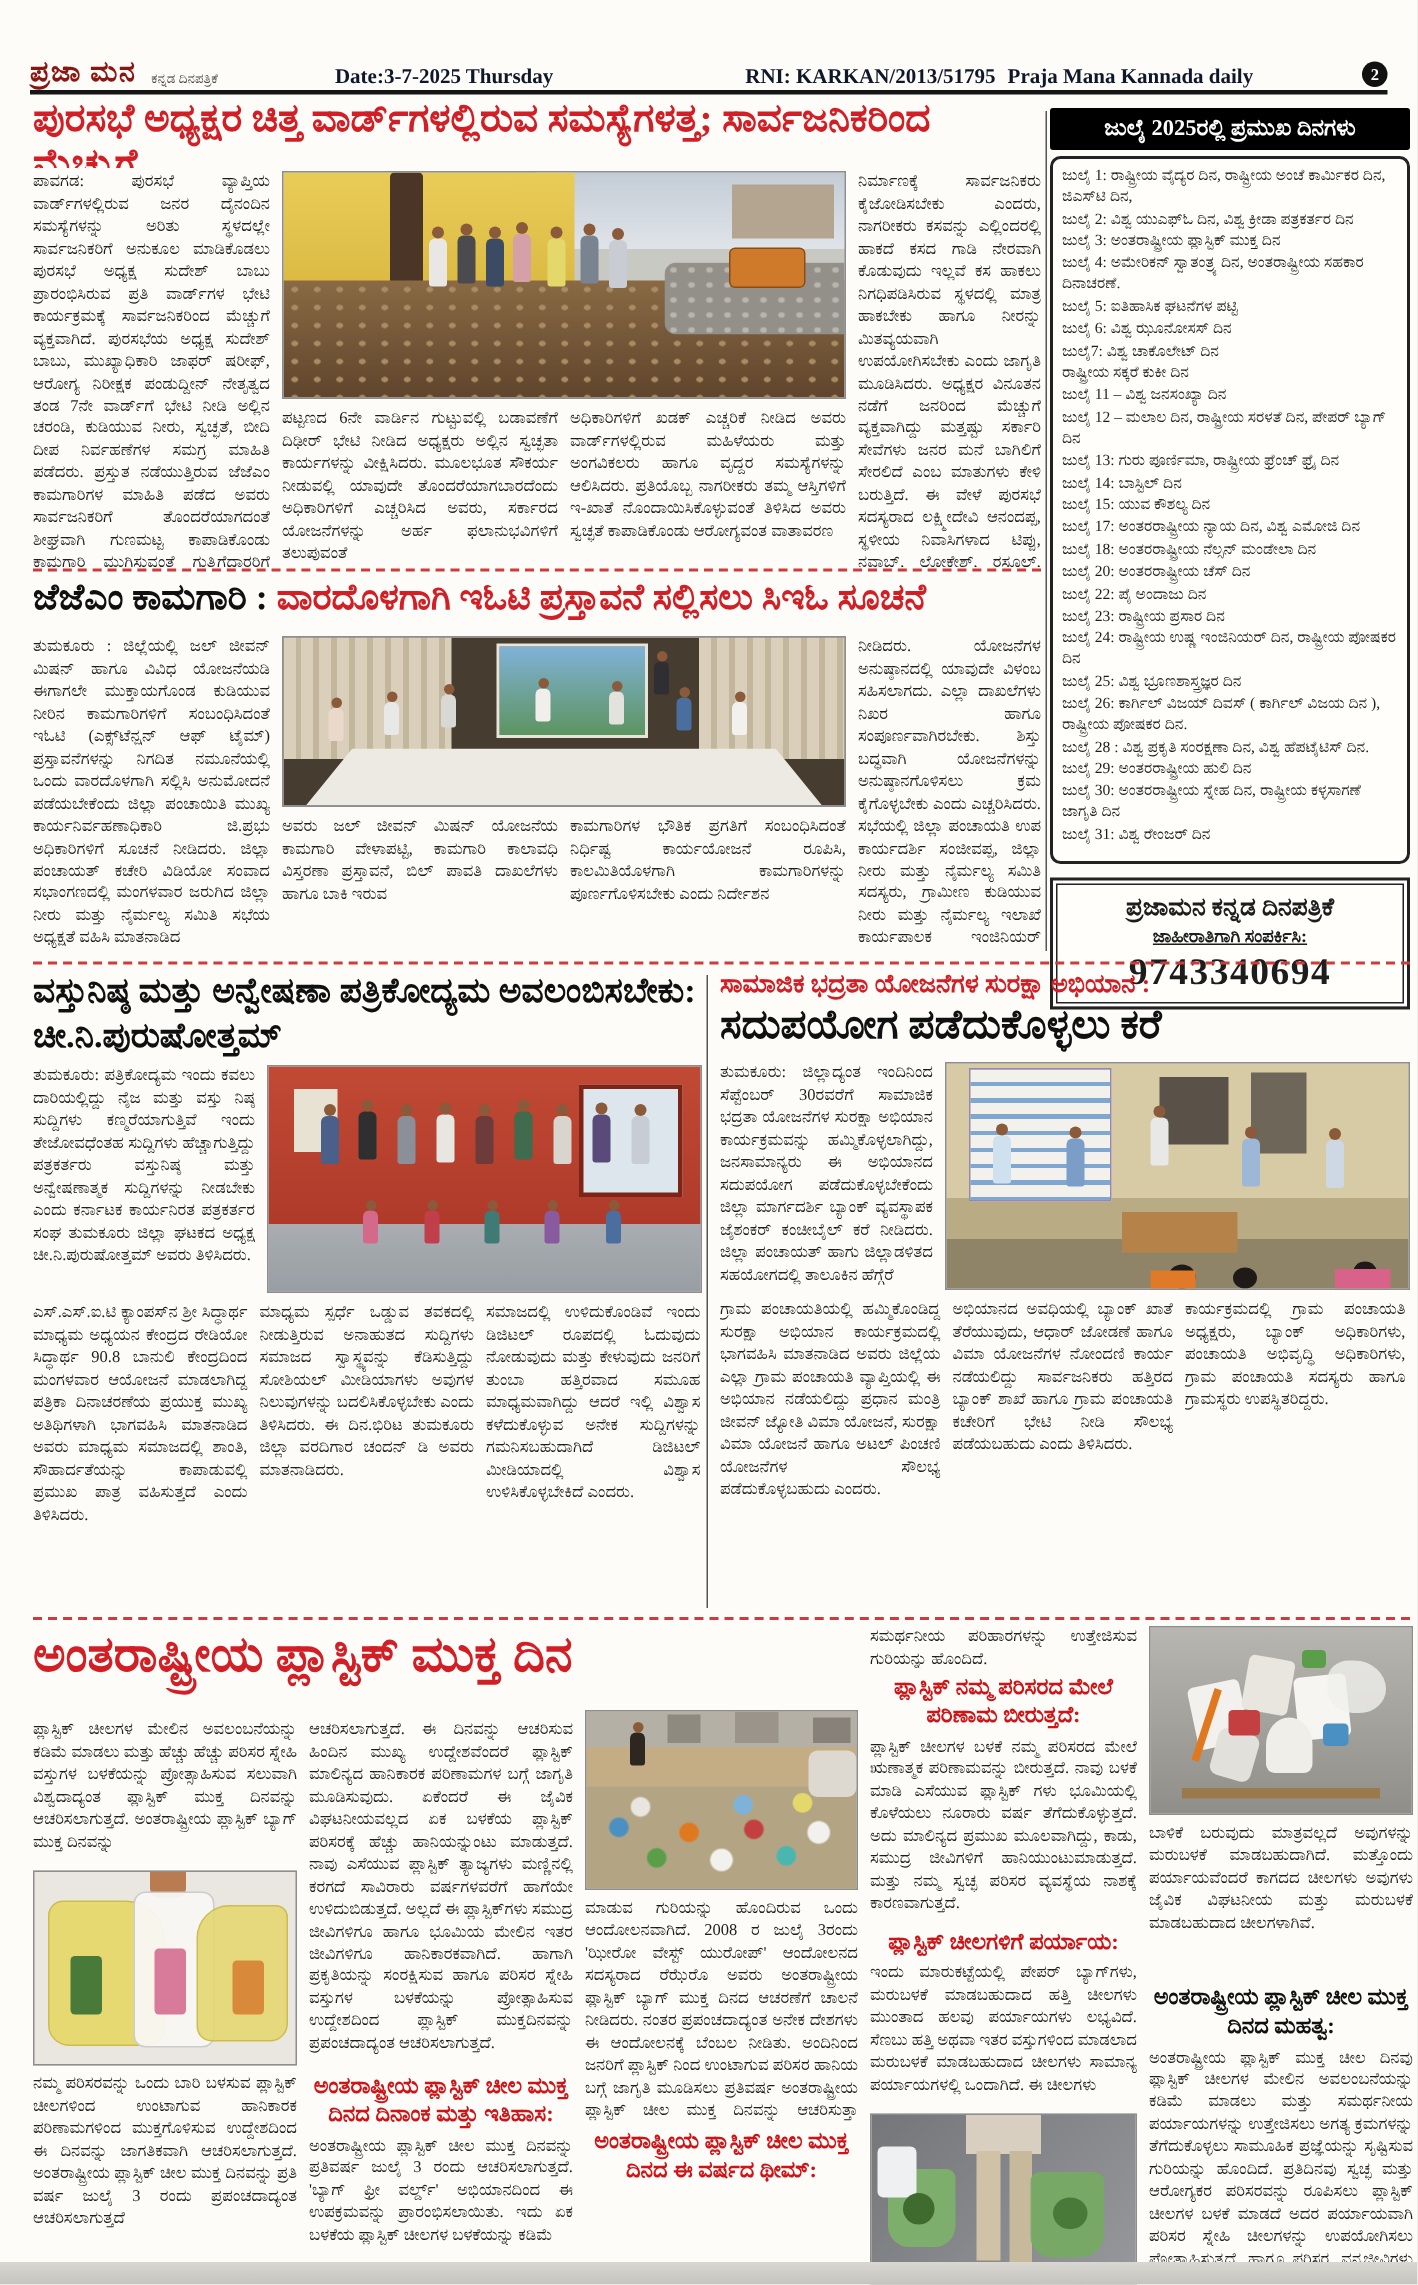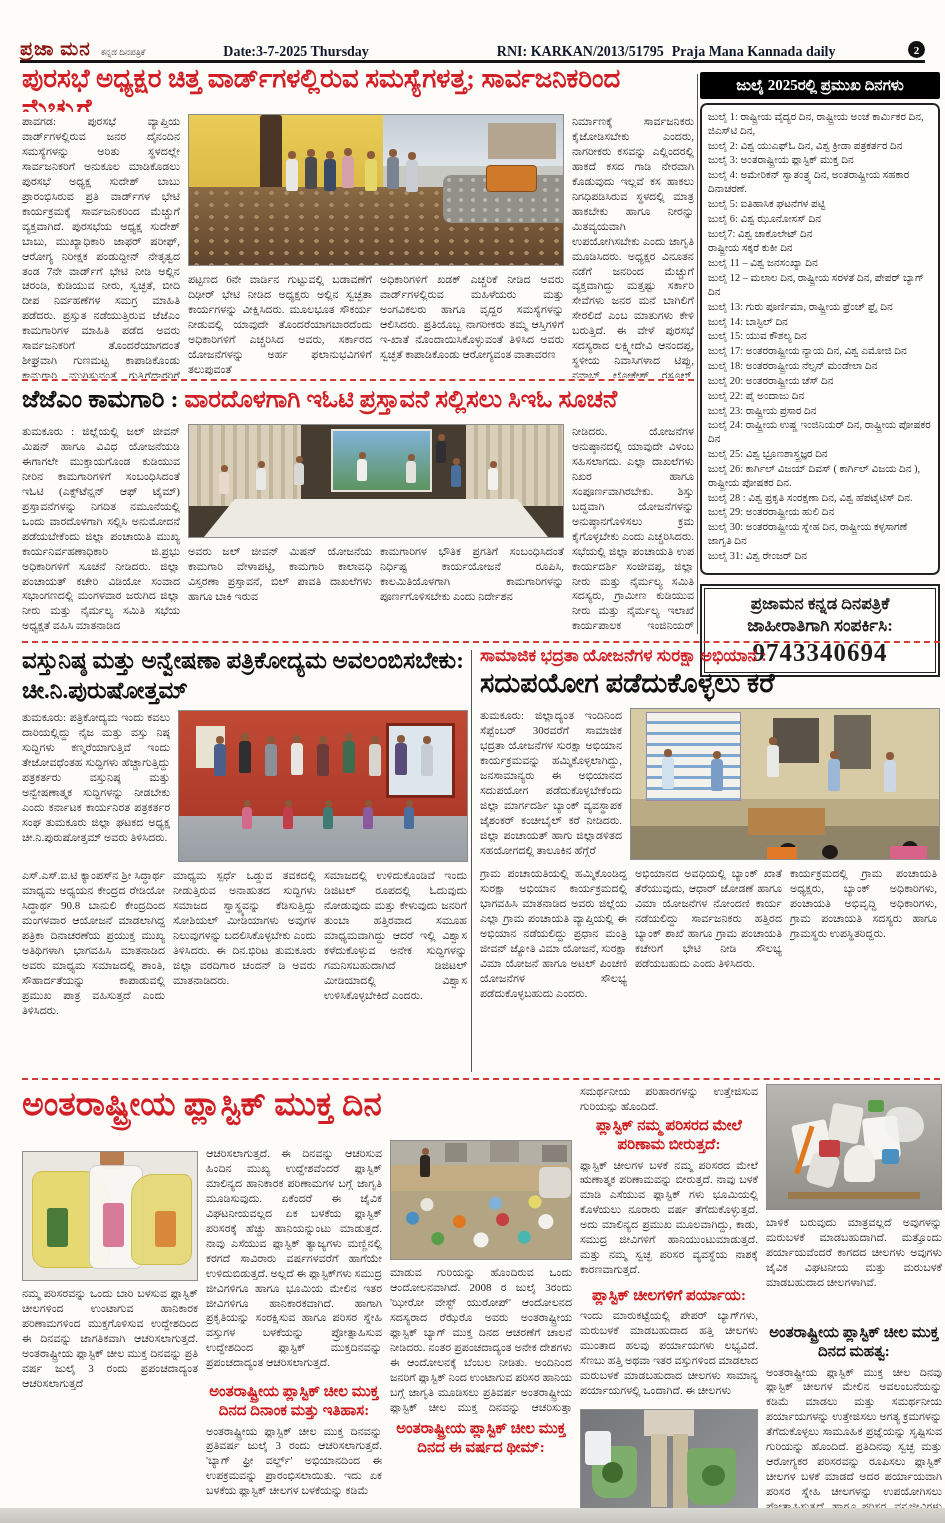--- a/index.html
+++ b/index.html
@@ -28,21 +28,21 @@
   
   #sb{position:absolute;left:700px;top:72px;width:240px;}
   #sb-title{background:#000;color:#fff;font-weight:bold;font-size:15px;text-align:center;
             padding:5px 2px;border-radius:2px;}
   #sb-box{margin-top:4px;border:2px solid #222;border-radius:7px;padding:5px 6px;height:458px;
           overflow:hidden;font-size:10.4px;line-height:1.33;background:#fffefb;}
   .sb-item{margin-bottom:1px;text-align:left;}
   #sb-ad{margin-top:9px;border:2px solid #222;box-shadow:0 0 0 2px #fff inset,0 0 0 3px #222 inset;
          padding:8px 4px;text-align:center;background:#fffefb;}
   #sb-ad .l1{font-weight:bold;font-size:16.5px;}
-  #sb-ad .l2{font-weight:bold;font-size:17px;margin-top:2px;}
+  #sb-ad .l2{font-weight:bold;font-size:12px;margin-top:2px;text-decoration:underline;}
   #sb-ad .ph{font-weight:bold;font-size:25px;margin-top:3px;letter-spacing:1px;}
   
   .col{font-size:11px;line-height:1.36;text-align:justify;overflow:hidden;}
   .subhead{color:var(--subred);font-weight:bold;font-size:15px;text-align:center;line-height:1.25;margin:4px 0;}
   .subhead.blk{color:#111;}
   .photo{position:relative;overflow:hidden;border:1px solid #8d8d8d;background:#c9c9c4;flex:none;}
   
   .sep{position:absolute;border-top:2px dashed #cf3a3a;height:0;}
   #sep1{left:22px;top:379px;width:672px;}
   #sep2{left:22px;top:641px;width:918px;}
@@ -278,20 +278,21 @@
       <div class="col">ಕಾರ್ಯಕ್ರಮದಲ್ಲಿ ಗ್ರಾಮ ಪಂಚಾಯತಿ ಅಧ್ಯಕ್ಷರು, ಬ್ಯಾಂಕ್ ಅಧಿಕಾರಿಗಳು, ಪಂಚಾಯತಿ ಅಭಿವೃದ್ಧಿ ಅಧಿಕಾರಿಗಳು, ಗ್ರಾಮ ಪಂಚಾಯತಿ ಸದಸ್ಯರು ಹಾಗೂ ಗ್ರಾಮಸ್ಥರು ಉಪಸ್ಥಿತರಿದ್ದರು.</div>
     </div>
   </div>
 
   <div class="sep" id="sep3"></div>
 
   <div id="a5">
     <div class="hl hl-red">ಅಂತರಾಷ್ಟ್ರೀಯ ಪ್ಲಾಸ್ಟಿಕ್ ಮುಕ್ತ ದಿನ</div>
 
     <div class="a5col" id="a5c1">
+      <div class="col" style="height:96px;">ಪ್ಲಾಸ್ಟಿಕ್ ಚೀಲಗಳ ಮೇಲಿನ ಅವಲಂಬನೆಯನ್ನು ಕಡಿಮೆ ಮಾಡಲು ಮತ್ತು ಹೆಚ್ಚು ಹೆಚ್ಚು ಪರಿಸರ ಸ್ನೇಹಿ ವಸ್ತುಗಳ ಬಳಕೆಯನ್ನು ಪ್ರೋತ್ಸಾಹಿಸುವ ಸಲುವಾಗಿ ವಿಶ್ವದಾದ್ಯಂತ ಪ್ಲಾಸ್ಟಿಕ್ ಮುಕ್ತ ದಿನವನ್ನು ಆಚರಿಸಲಾಗುತ್ತದೆ. ಅಂತರಾಷ್ಟ್ರೀಯ ಪ್ಲಾಸ್ಟಿಕ್ ಬ್ಯಾಗ್ ಮುಕ್ತ ದಿನವನ್ನು</div>
       <div class="photo" style="height:128px;">
         <div class="shape" style="inset:0;background:#eae7e0;"></div>
         <div class="shape" style="left:44%;top:0;width:14%;height:13%;background:#b97c50;border-radius:0 0 6px 6px;"></div>
         <div class="shape" style="left:5%;top:15%;width:44%;height:74%;background:rgba(230,216,104,.92);border:1px solid #cdbd4e;border-radius:10px 26px 12px 14px;"></div>
         <div class="shape" style="left:38%;top:10%;width:30%;height:80%;background:rgba(248,247,242,.95);border:1px solid #ccc;border-radius:8px;"></div>
         <div class="shape" style="right:3%;top:17%;width:34%;height:70%;background:rgba(228,214,110,.88);border:1px solid #cdbd4e;border-radius:22px 8px 12px 10px;"></div>
         <div class="shape" style="left:14%;top:44%;width:12%;height:30%;background:#4a7a3a;border-radius:3px;"></div>
         <div class="shape" style="left:46%;top:40%;width:12%;height:34%;background:#d87a9a;border-radius:3px;"></div>
         <div class="shape" style="right:12%;top:46%;width:12%;height:28%;background:#d88a3a;border-radius:3px;"></div>
       </div>

